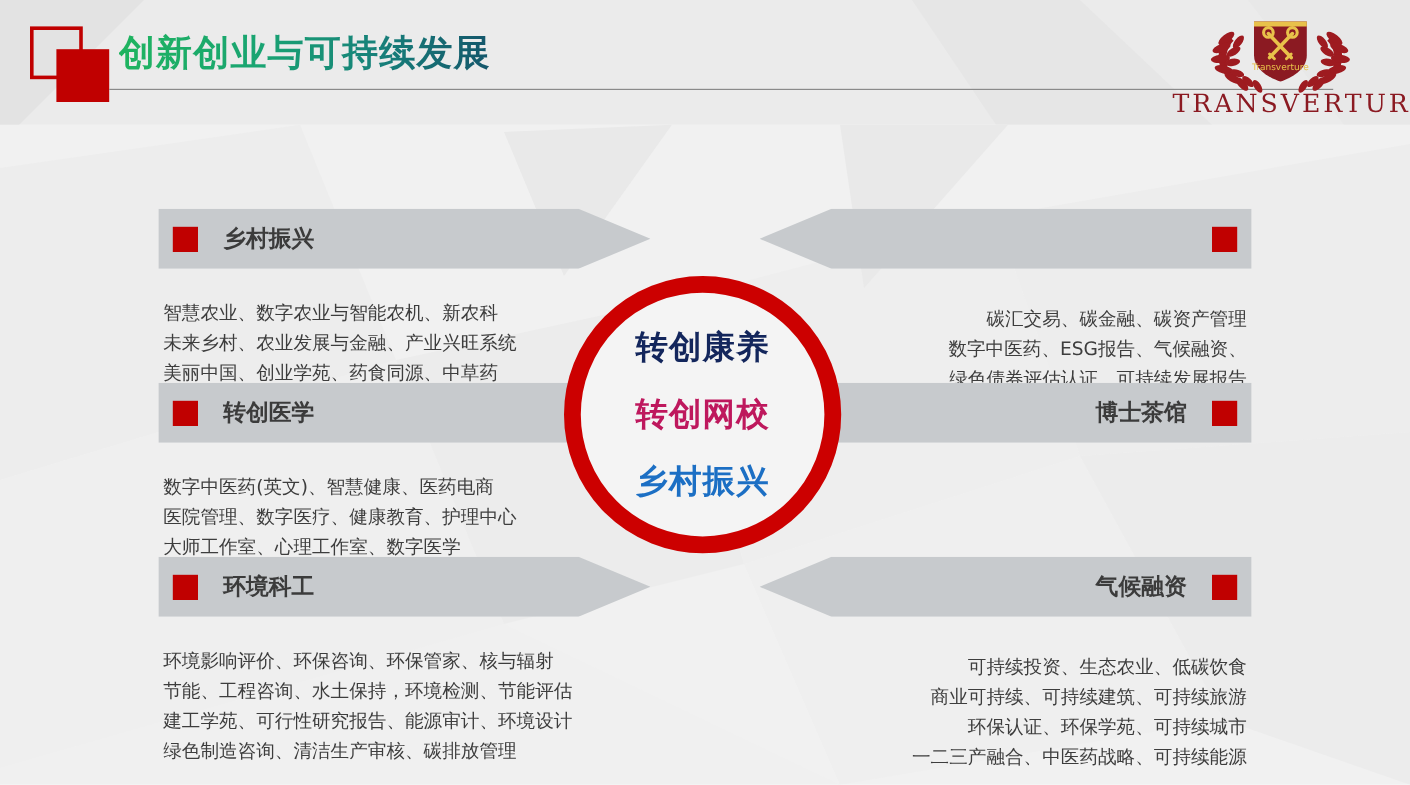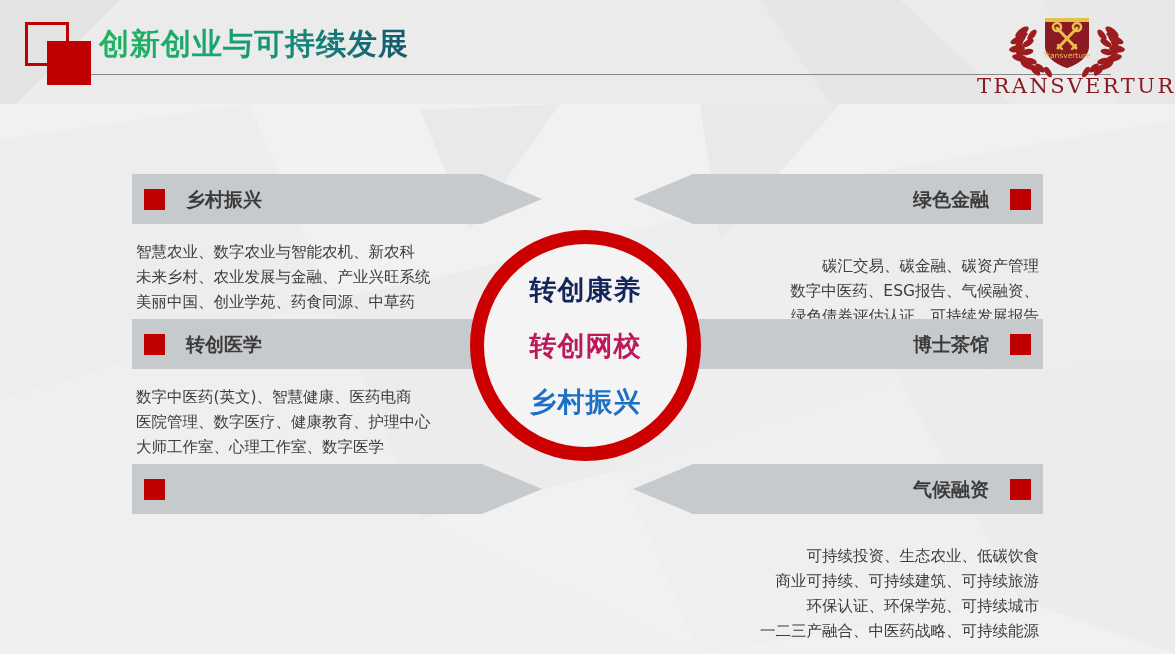--- a/index.html
+++ b/index.html
@@ -61,21 +61,21 @@
   .bar-chip { position:absolute; top:15px; width:21px; height:21px; background:#c00000; }
 
   .body-text {
     font-size:15.5px; line-height:25px; color:#3d3d3d;
     white-space:nowrap;
   }
   .body-text div { height:25px; }
 
   .left .bar-label { left:54px; }
   .left .bar-chip  { left:12px; }
-  .left .body-text { text-align:left; padding-left:4px; padding-top:16px; }
+  .left .body-text { text-align:left; padding-left:4px; padding-top:6px;margin-top:19px; }
 
   .right .bar-label { right:54px; }
   .right .bar-chip  { right:12px; }
   .right .body-text { text-align:right; padding-right:4px; padding-top:6px;margin-top:24px; }
 
   
   .ring {
     position:absolute; left:470px; top:230px; width:231px; height:231px;
     border-radius:50%;
     border:14px solid #cc0000;
@@ -204,30 +204,36 @@
       <div>大师工作室、心理工作室、数字医学</div>
     </div>
   </div>
 
   <div class="panel left" style="left:132px; top:464px;">
     <div class="bar-wrap" style="width:410px;">
       <svg class="bar-svg" width="410" height="50">
         <polygon points="0,0 350,0 410,25 350,50 0,50" fill="#c7cacd"></polygon>
       </svg>
       <div class="bar-chip"></div>
+      <div class="bar-label">环境科工</div>
+    </div>
+    <div class="body-text">
+      <div>环境影响评价、环保咨询、环保管家、核与辐射</div>
+      <div>节能、工程咨询、水土保持，环境检测、节能评估</div>
+      <div>建工学苑、可行性研究报告、能源审计、环境设计</div>
+      <div>绿色制造咨询、清洁生产审核、碳排放管理</div>
     </div>
   </div>
 
   <div class="panel right" style="right:132px; top:174px;">
     <div class="bar-wrap" style="width:410px;">
       <svg class="bar-svg" width="410" height="50">
         <polygon points="410,0 60,0 0,25 60,50 410,50" fill="#c7cacd"></polygon>
       </svg>
       <div class="bar-chip"></div>
-      <div class="bar-label">绿色金融</div>
     </div>
     <div class="body-text">
       <div>碳汇交易、碳金融、碳资产管理</div>
       <div>数字中医药、ESG报告、气候融资、</div>
       <div>绿色债券评估认证、可持续发展报告</div>
     </div>
   </div>
 
   <div class="panel right" style="right:132px; top:319px;">
     <div class="bar-wrap" style="width:410px;">

